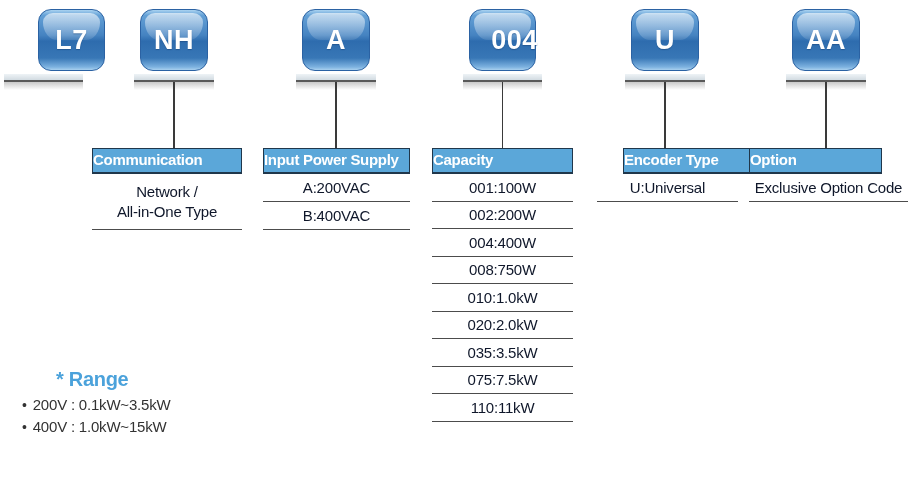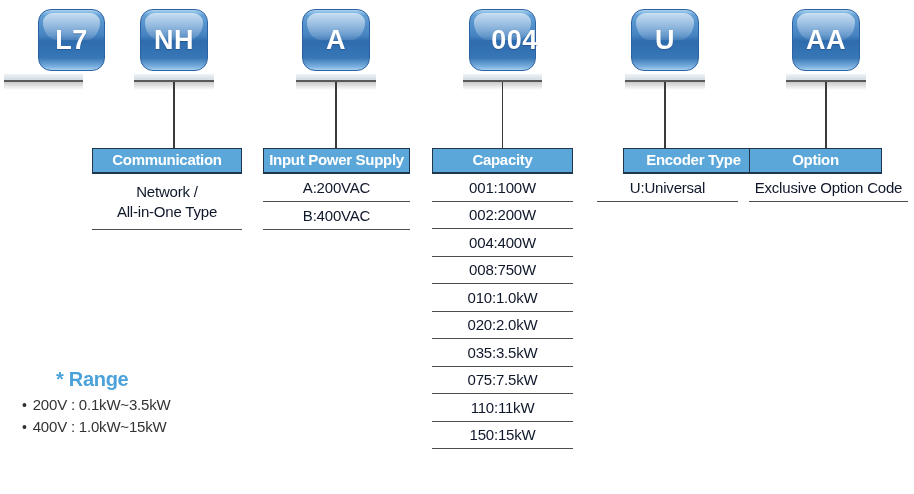--- a/index.html
+++ b/index.html
@@ -64,21 +64,21 @@
     position: absolute;
     top: 148px; height: 26px;
     box-sizing: border-box;
     background: #5ba7d9;
     border: 1px solid #20374b;
     border-bottom-width: 2px;
     color: #ffffff;
     font-size: 15px;
     font-weight: bold;
     letter-spacing: -0.3px;
-    text-align: center;
+    text-align: left;
     line-height: 22px;
     white-space: nowrap;
   }
 
   
   .col-rows {
     position: absolute;
     top: 174px;
     display: flex;
     flex-direction: column;
@@ -189,21 +189,20 @@
   <div class="col-rows" style="left:432px;width:141px;">
     <div class="cell h27-5">001:100W</div>
     <div class="cell h27-5">002:200W</div>
     <div class="cell h27-5">004:400W</div>
     <div class="cell h27-5">008:750W</div>
     <div class="cell h27-5">010:1.0kW</div>
     <div class="cell h27-5">020:2.0kW</div>
     <div class="cell h27-5">035:3.5kW</div>
     <div class="cell h27-5">075:7.5kW</div>
     <div class="cell h27-5">110:11kW</div>
-    <div class="cell h27-5">150:15kW</div>
   </div>
 
   <div class="col-rows" style="left:597px;width:141px;">
     <div class="cell h28">U:Universal</div>
   </div>
 
   <div class="col-rows" style="left:749px;width:159px;">
     <div class="cell h28">Exclusive Option Code</div>
   </div>
 

